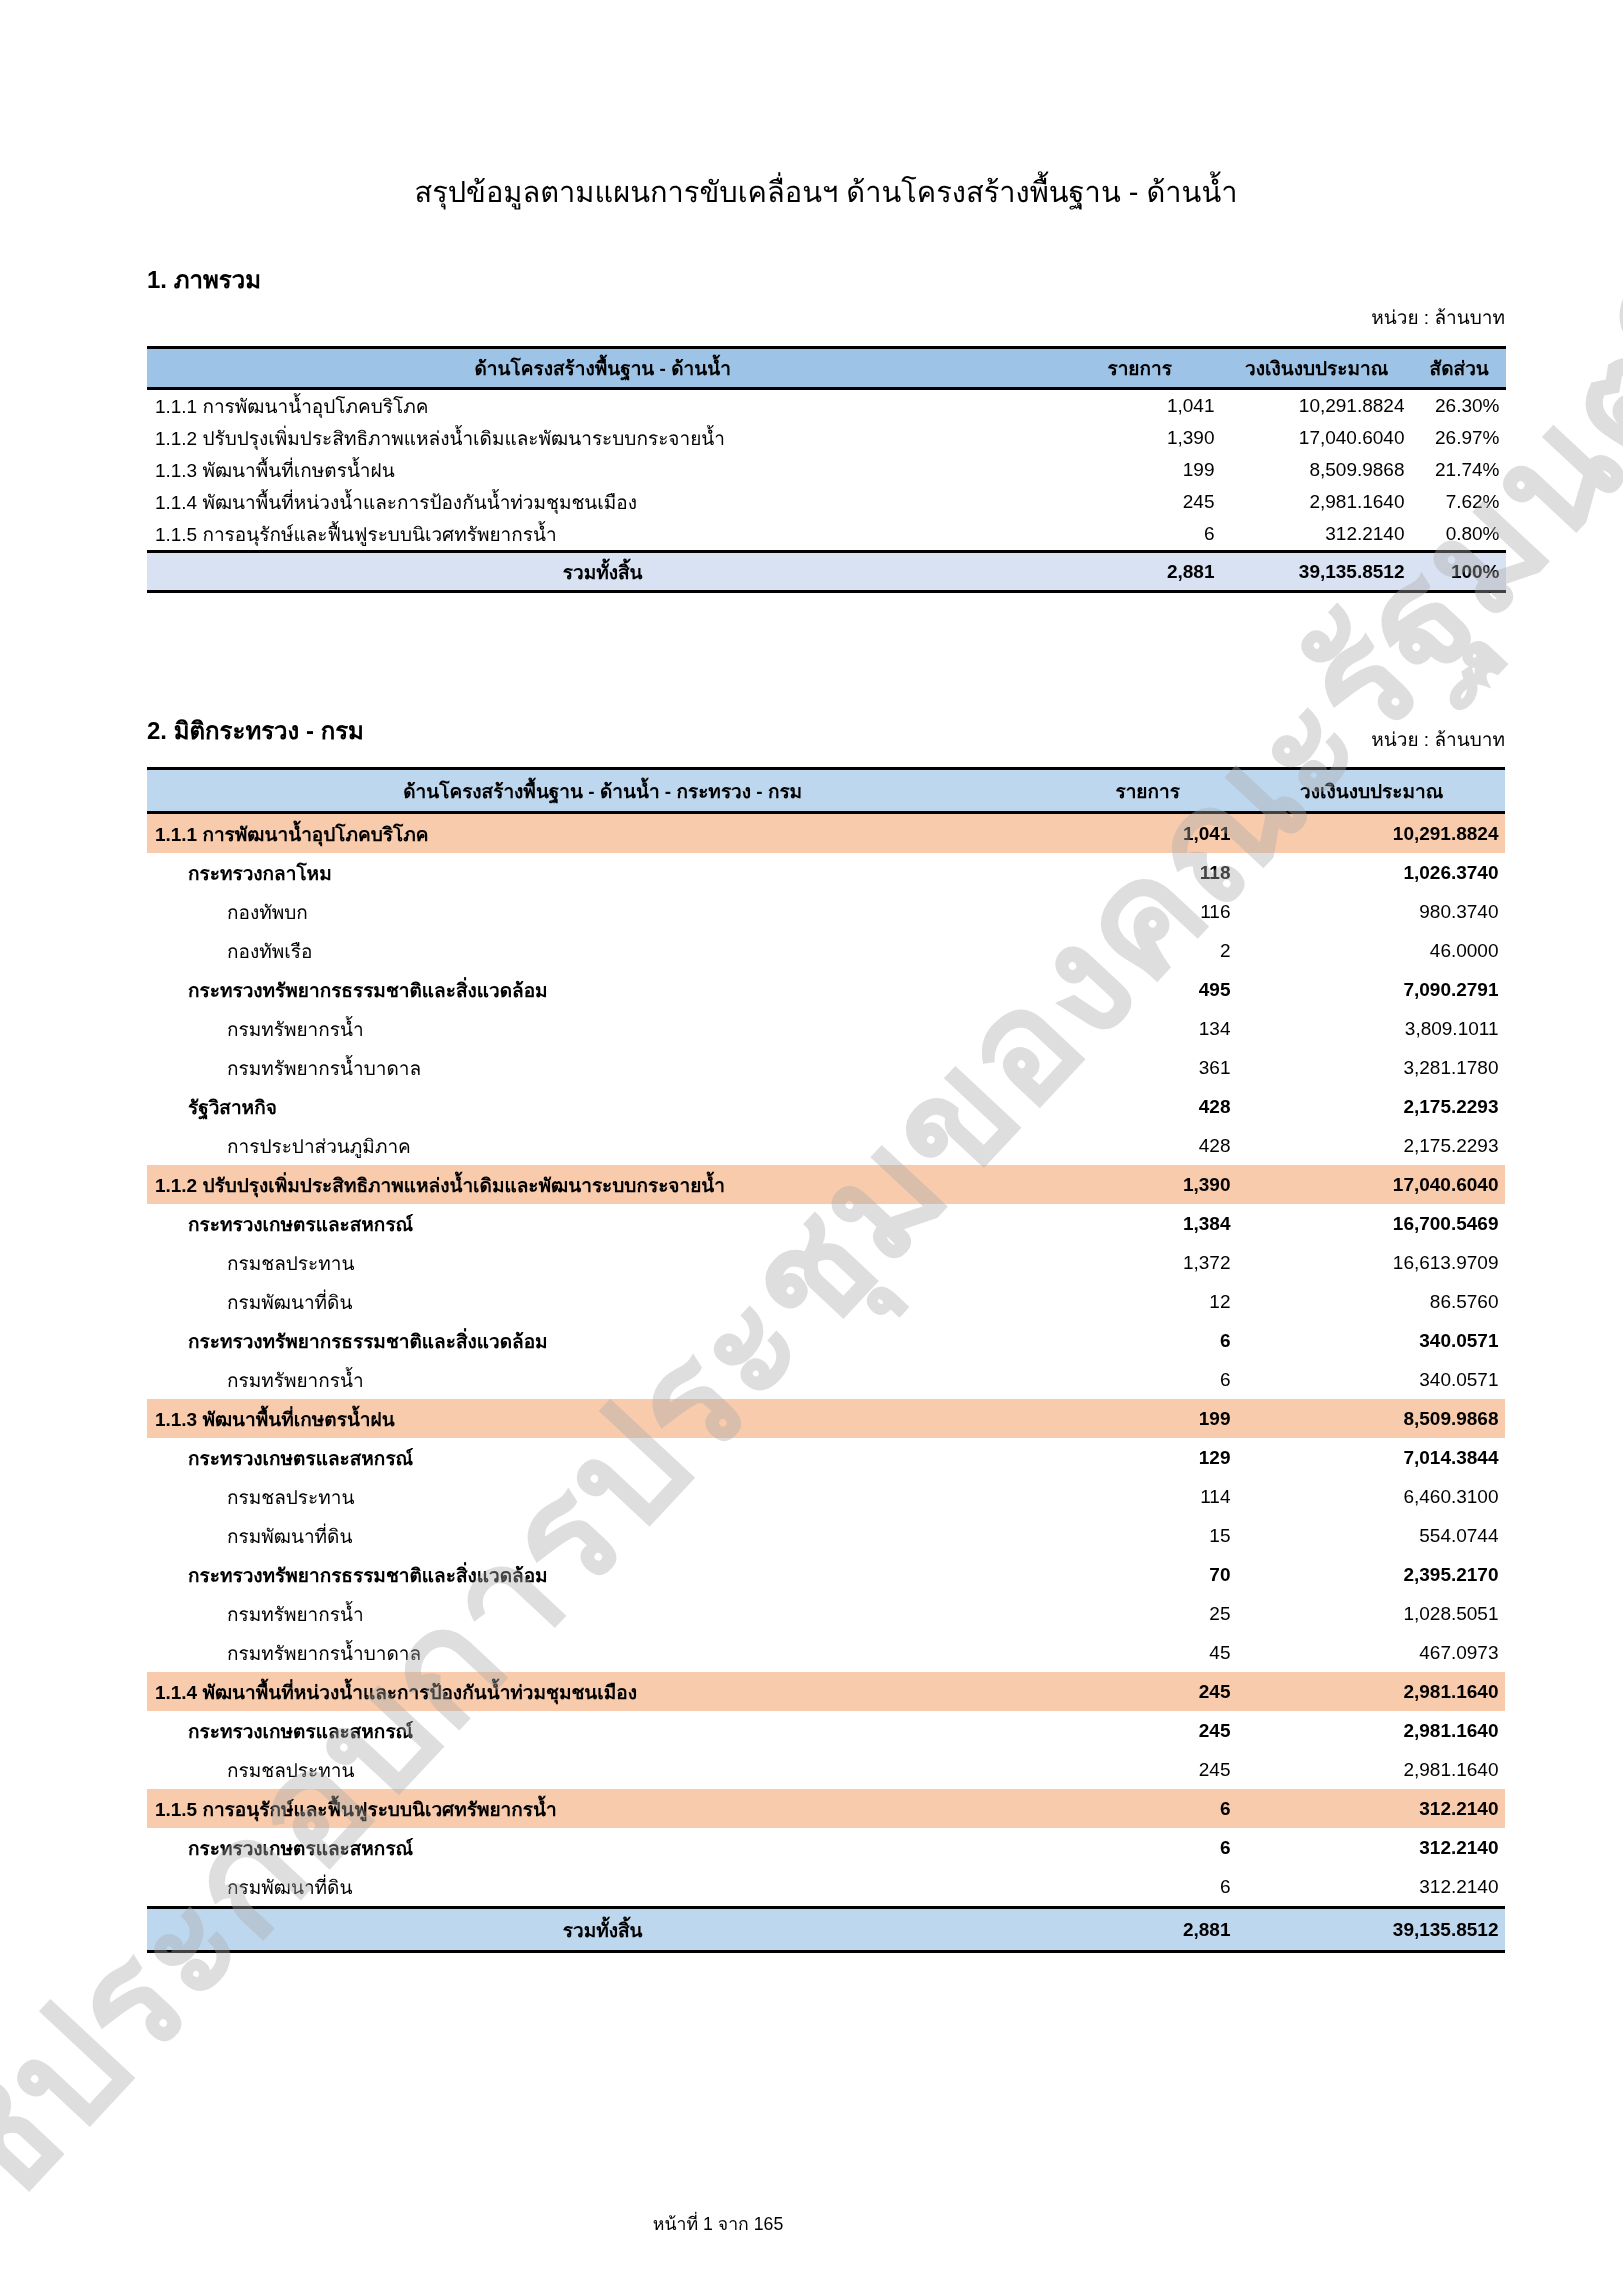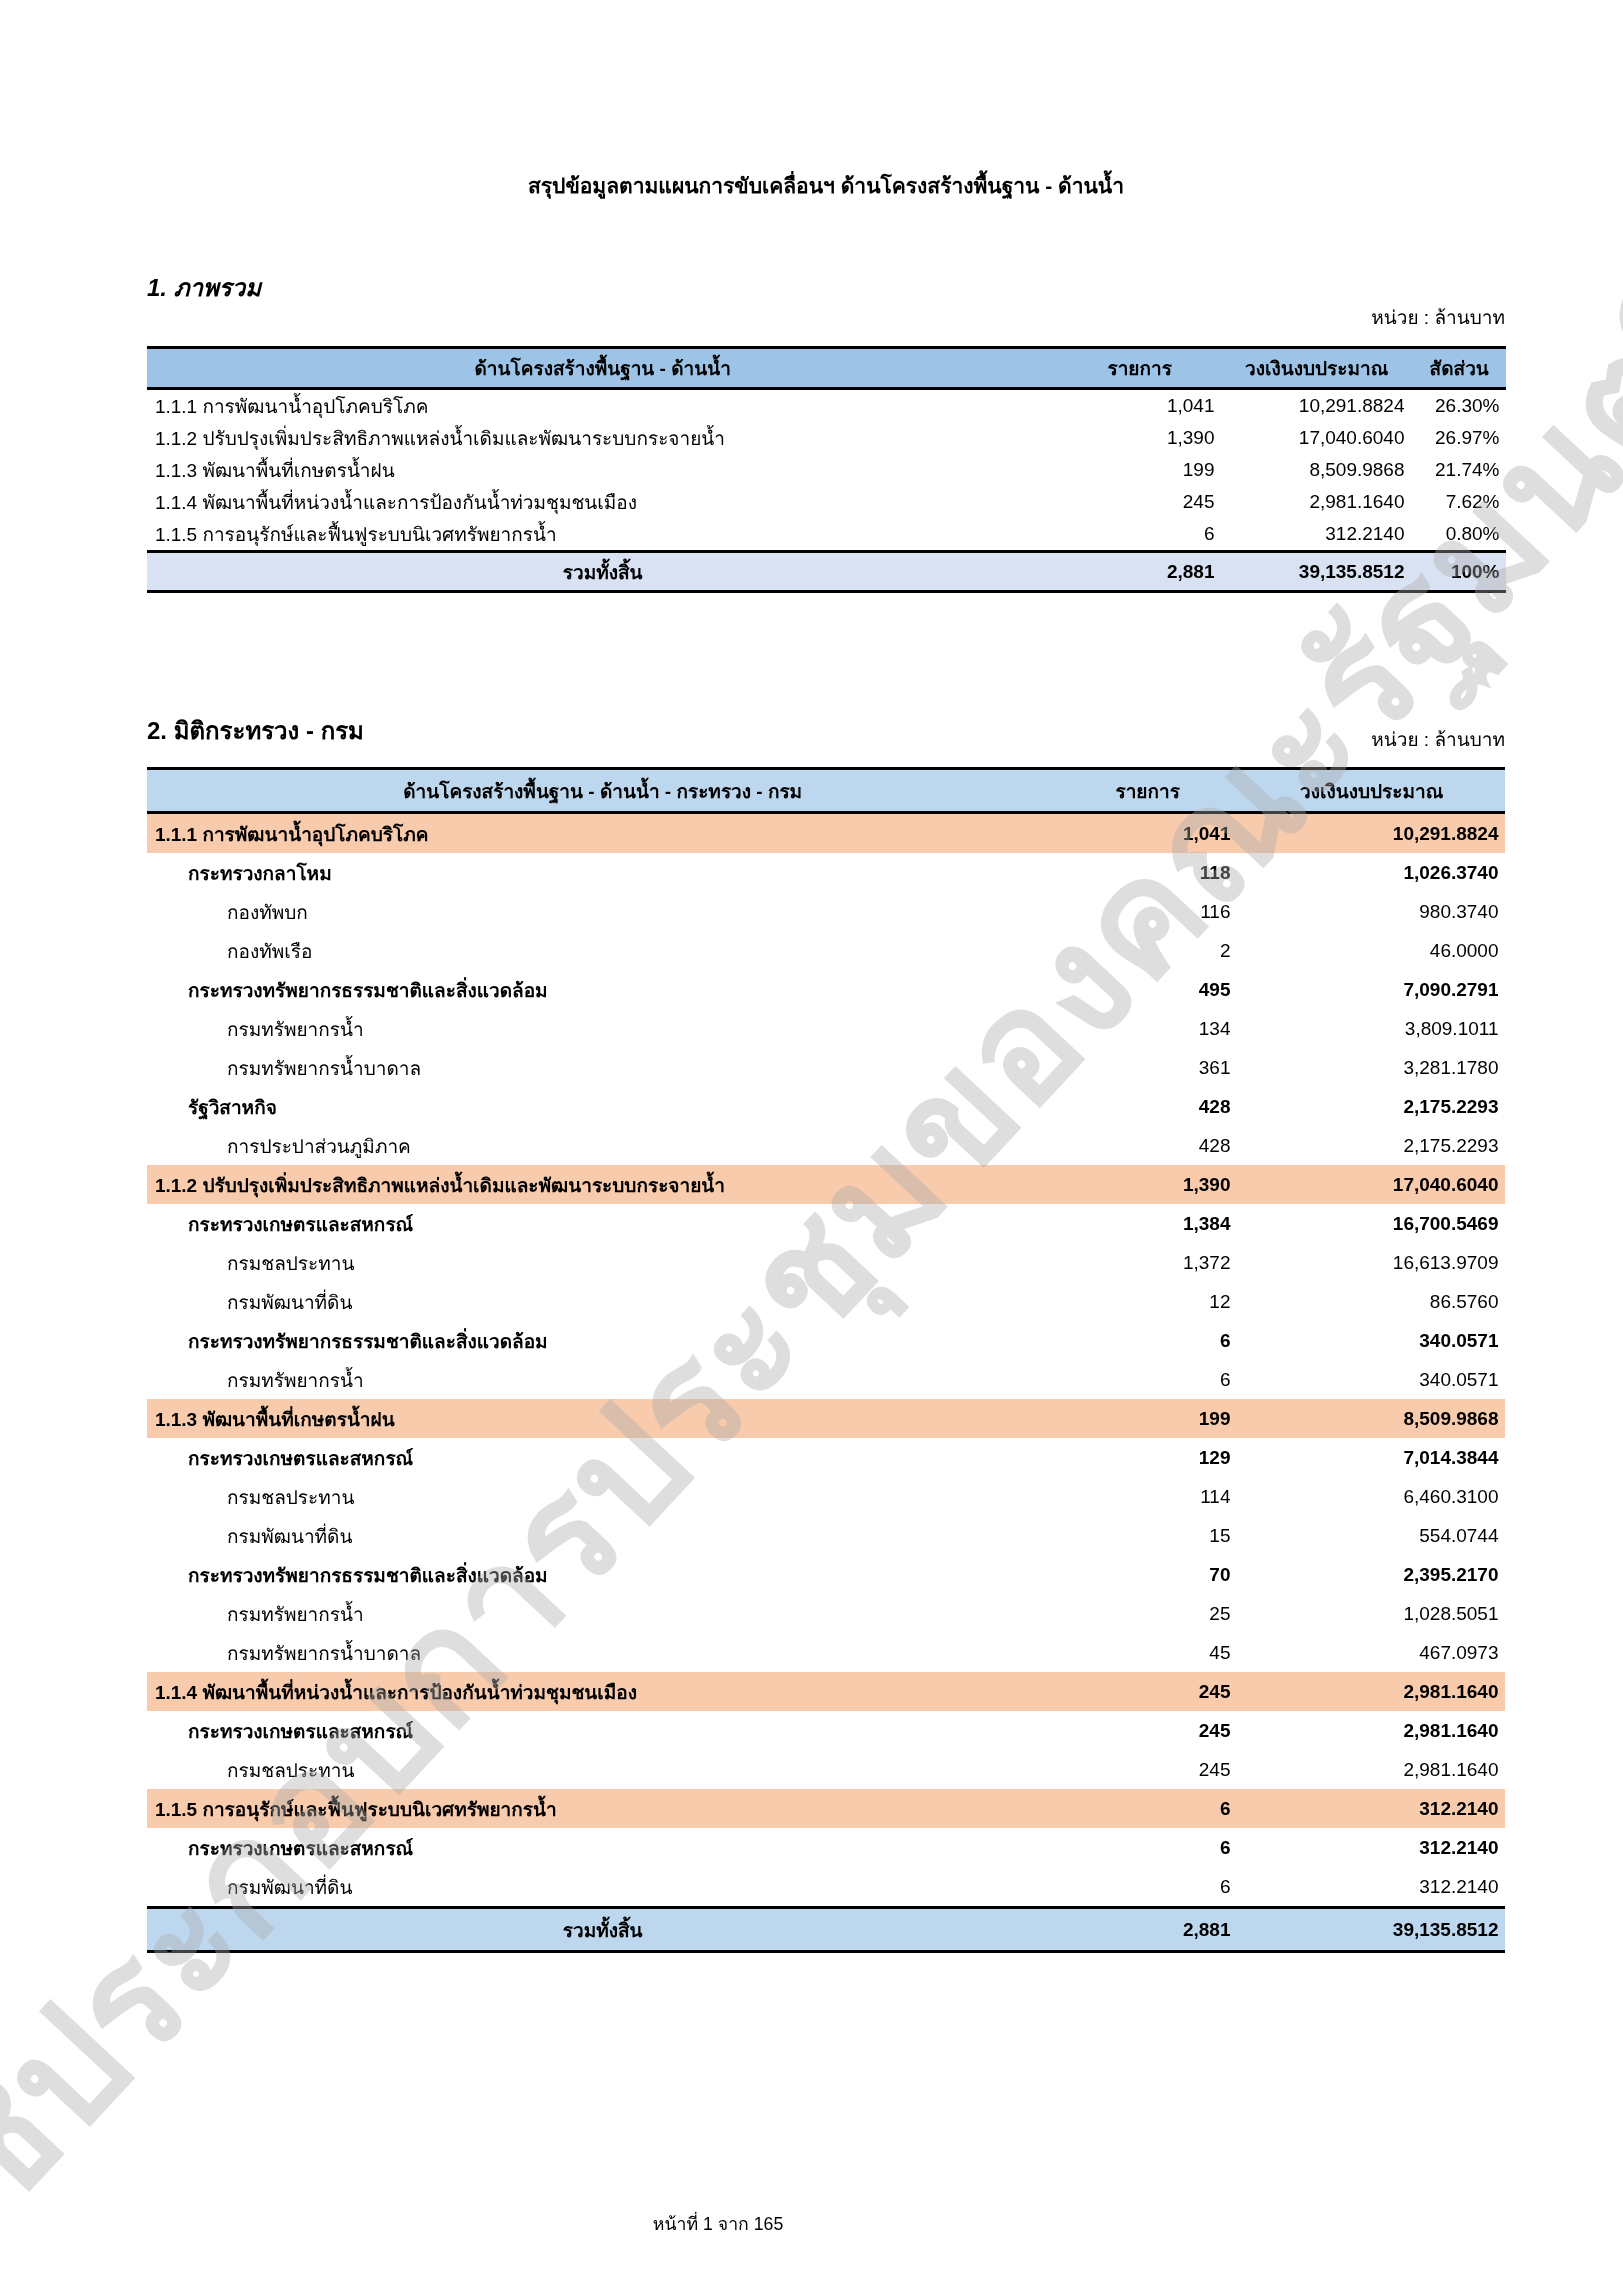--- a/index.html
+++ b/index.html
@@ -6,24 +6,24 @@
   #page{
     position:relative;
     width:1623px;height:2295px;
     background:#fff;
     overflow:hidden;
     font-family:"Liberation Sans","DejaVu Sans",sans-serif;
     color:#000;
   }
   .content{position:absolute;left:147px;width:1358px;}
 
-  #doc-title{top:169px;text-align:center;font-size:21px;font-weight:700;}
+  #doc-title{top:169px;text-align:center;font-size:29px;font-weight:400;}
 
   .section-heading{font-size:24px;font-weight:700;}
-  #sec1-heading{top:268px;font-style:italic;}
+  #sec1-heading{top:260px;}
   #sec2-heading{top:679px;margin-top:32px;}
 
   .unit-note{font-size:19px;text-align:right;padding-right:105px;}
   #sec1-unit{top:302px;}
   #sec2-unit{top:724px;}
 
   table{border-collapse:collapse;table-layout:fixed;width:1358px;}
   #table1-wrap{top:346px;}
   #table2-wrap{top:767px;}
 

